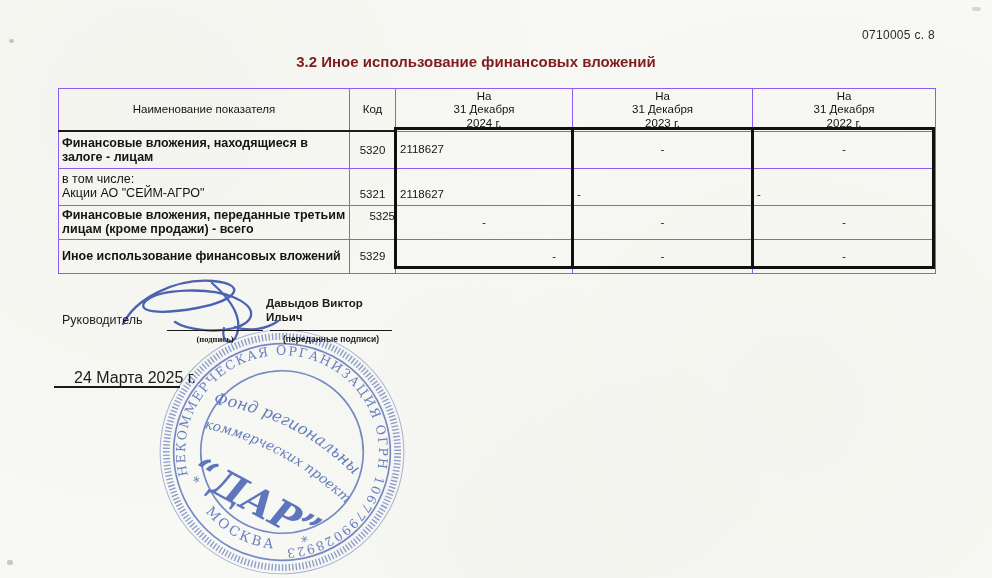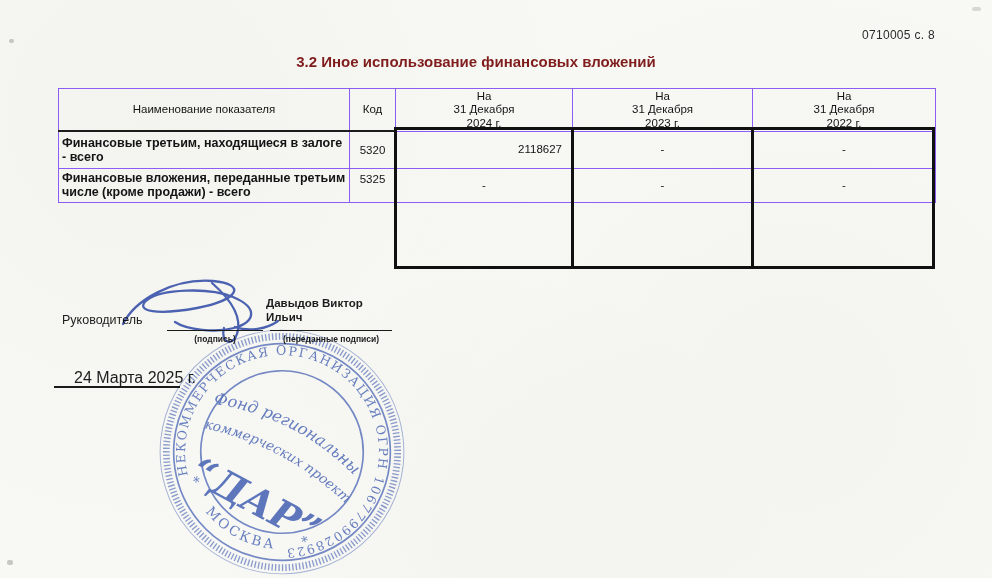--- a/index.html
+++ b/index.html
@@ -38,21 +38,21 @@
     font-size:12px; line-height:1.16; color:#141414;
   }
   thead th { height:40px; text-align:center; font-size:11.5px; padding:1px 2px; }
   thead th.hdr-bb { border-bottom:2px solid #1c1c1c; }
   .ml { white-space:pre-line; }
   td.name { text-align:left; padding:2px 3px 2px 3px; font-weight:bold; font-size:12.5px; }
   td.name.plain { font-weight:normal; }
   td.code { text-align:center; font-size:11.5px;margin-top:8px; }
   td.val  { font-size:11.5px; padding:2px 10px 2px 4px; }
   td.val.c { text-align:center; padding-right:4px; }
-  td.val.r { text-align:right; }
+  td.val.r { }
   td.val.r-far { text-align:right; padding-right:16px; }
   tr.r1 td { height:37px; }
   tr.r2 td { height:37px; vertical-align:bottom; padding-bottom:4px; }
   tr.r3 td { height:32px; }
   tr.r4 td { height:34px; }
 
   
   .val-frame {
     position:absolute; left:336px; top:39px; width:541px; height:142px;
     border:3px solid #101010; pointer-events:none;
@@ -60,21 +60,21 @@
   .val-sep { position:absolute; top:40px; height:140px; width:2.5px; background:#101010; pointer-events:none; }
   #val-sep-1 { left:513px; }
   #val-sep-2 { left:693px; }
 
   
   .role-label { position:absolute; left:62px; top:313px; font-size:12.5px; }
   .sig-line { position:absolute; top:330px; height:1px; background:#1a1a1a; }
   #sig-line-1 { left:167px; width:96px; }
   #sig-line-2 { left:270px; width:122px; }
   .sig-caption { position:absolute; top:334px; font-size:8.5px; font-weight:bold; text-align:center; }
-  #sig-caption-1 { left:160px; width:110px; }
+  #sig-caption-1 { left:160px; width:110px;font-family:Liberation Serif, serif; }
   #sig-caption-2 { left:262px; width:138px; }
   .signee-name {
     position:absolute; left:266px; top:297px; width:130px;
     text-align:left; font-size:11.5px; font-weight:bold; line-height:1.2;
   }
   .sig-scribble { position:absolute; left:115px; top:270px; mix-blend-mode:multiply; }
 
   .date-field { position:absolute; left:74px; top:369px; font-size:16px; }
   .date-underline { position:absolute; left:54px; top:386px; width:126px; height:1.5px; background:#1a1a1a; }
 
@@ -111,30 +111,45 @@
         <th class="ml">На
 31 Декабря
 2023 г.</th>
         <th class="ml">На
 31 Декабря
 2022 г.</th>
       </tr>
     </thead>
     <tbody>
       <tr class="r1">
-        <td class="name">Финансовые третьим, находящиеся в залоге - всего</td>
+        <td class="name">Финансовые вложения, находящиеся в залоге - лицам</td>
         <td class="code">5320</td>
         <td class="val r">2118627</td>
         <td class="val c">-</td>
         <td class="val c">-</td>
       </tr>
+      <tr class="r2">
+        <td class="name plain ml">в том числе:
+Акции АО "СЕЙМ-АГРО"</td>
+        <td class="code">5321</td>
+        <td class="val r">2118627</td>
+        <td class="val r">-</td>
+        <td class="val r">-</td>
+      </tr>
       <tr class="r3">
-        <td class="name">Финансовые вложения, переданные третьим числе (кроме продажи) - всего</td>
-        <td class="code" style="vertical-align:top; padding-top:4px;">5325</td>
-        <td class="val c">-</td>
+        <td class="name">Финансовые вложения, переданные третьим лицам (кроме продажи) - всего</td>
+        <td class="code" style="vertical-align:top; padding-top:4px;text-align:right;">5325</td>
+        <td class="val c">-</td>
+        <td class="val c">-</td>
+        <td class="val c">-</td>
+      </tr>
+      <tr class="r4">
+        <td class="name">Иное использование финансовых вложений</td>
+        <td class="code">5329</td>
+        <td class="val r-far">-</td>
         <td class="val c">-</td>
         <td class="val c">-</td>
       </tr>
     </tbody>
   </table>
   <div class="val-frame"></div>
   <div class="val-sep" id="val-sep-1"></div>
   <div class="val-sep" id="val-sep-2"></div>
 </div>
 

